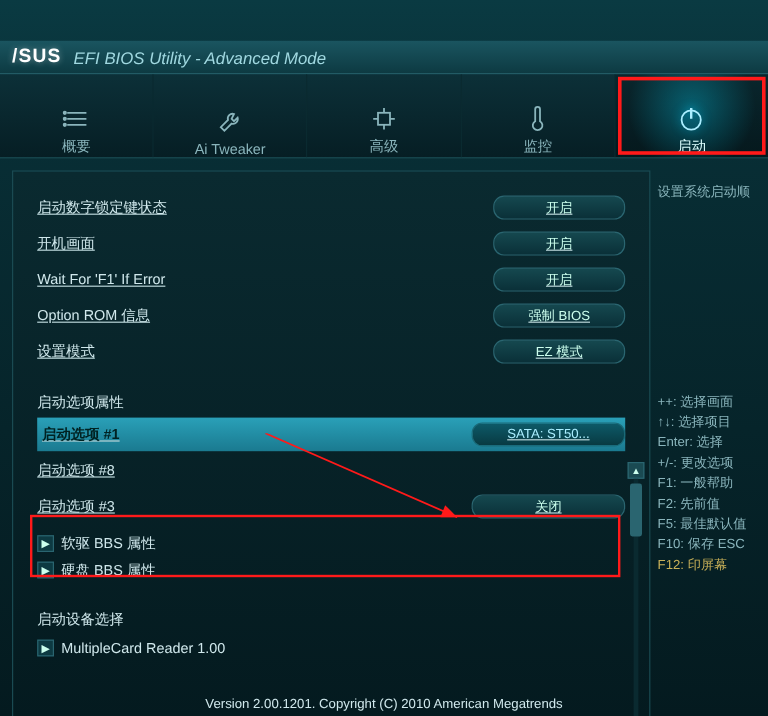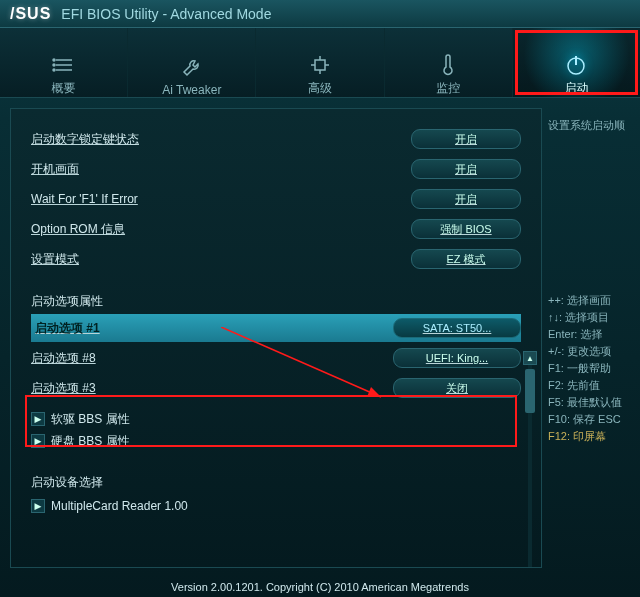--- a/index.html
+++ b/index.html
@@ -10,27 +10,28 @@
     color: #b8d4d8;
     overflow: hidden;
     position: relative;
   }
   .titlebar {
     display: flex; align-items: center;
     padding: 12px 10px;
     height: 28px;
     background: linear-gradient(180deg, #1a5560, #0d3a42);
     border-bottom: 1px solid #2a6570;
+    margin-top: 34px;
   }
   .logo {
     font-weight: bold; font-size: 16px; color: #fff;
     letter-spacing: 1px;
     text-shadow: 0 0 5px rgba(255,255,255,.4);
   }
-  .title-text { margin-left: 10px; font-size: 14px; color: #a0d8e0; }
+  .title-text { margin-left: 10px; font-size: 14px; color: #a0d8e0; font-style: italic; }
 
   .tabs {
     display: flex; height: 70px;
     background: linear-gradient(180deg,#0c3038,#061e24);
     border-bottom: 1px solid #1a4a52;
   }
   .tab {
     flex: 1; display: flex; flex-direction: column;
     align-items: center; justify-content: flex-end;
     border-right: 1px solid #0a2a30;
@@ -211,21 +212,20 @@
 
     <div style="height:10px"></div>
     <div class="section-title">启动选项属性</div>
 
     <div class="row boot-row selected">
       <span class="row-label" style="padding-left:4px">启动选项 #1</span>
       <span class="row-btn">SATA: ST50...</span>
     </div>
     <div class="row boot-row">
       <span class="row-label">启动选项 #8</span>
-      <span class="row-btn">UEFI: King...</span>
     </div>
     <div class="row boot-row">
       <span class="row-label">启动选项 #3</span>
       <span class="row-btn">关闭</span>
     </div>
 
     <div style="height:4px"></div>
     <div class="tree-item">
       <span class="tree-arrow">▶</span>
       <span>软驱 BBS 属性</span>

